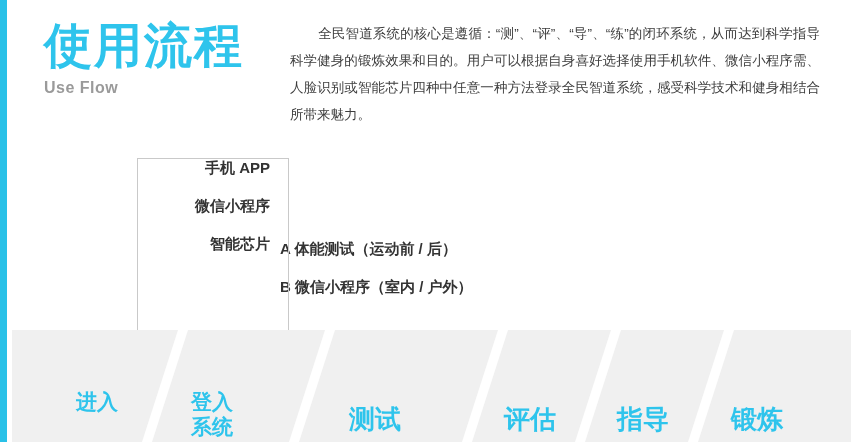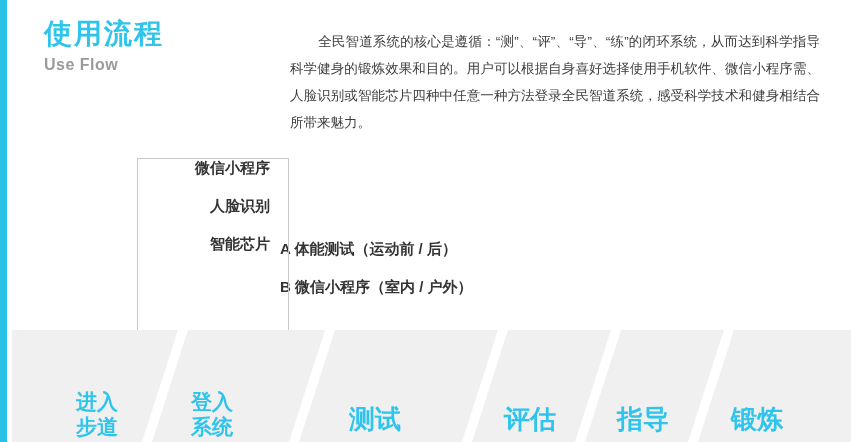--- a/index.html
+++ b/index.html
@@ -26,39 +26,39 @@
   }
 
   
   .title-block {
     position: absolute;
     left: 44px;
     top: 18px;
     width: 250px;
   }
   .title-cn {
-    font-size: 28px;
+    font-size: 48px;
     font-weight: bold;
     letter-spacing: 2px;
     color: #2ec4ec;
     line-height: 1.15;
     white-space: nowrap;
   }
   .title-en {
     margin-top: 6px;
     font-size: 16px;
     font-weight: bold;
     color: #9a9a9a;
     letter-spacing: 0.5px;
   }
 
   .intro {
     position: absolute;
     left: 290px;
-    top: 28px;
+    top: 20px;
     width: 530px;
     font-size: 13.5px;
     line-height: 2.0;
     color: #3d3d3d;
     text-align: justify;
   }
   .intro .indent {
     display: inline-block;
     width: 28px;
   }
@@ -153,22 +153,22 @@
 
 <div class="title-block">
   <div class="title-cn">使用流程</div>
   <div class="title-en">Use Flow</div>
 </div>
 
 <div class="intro"><span class="indent"></span><span>全民智道系统的核心是遵循：“测”、“评”、“导”、“练”的闭环系统，从而达到科学指导科学健身的锻炼效果和目的。用户可以根据自身喜好选择使用手机软件、微信小程序需、人脸识别或智能芯片四种中任意一种方法登录全民智道系统，感受科学技术和健身相结合所带来魅力。</span></div>
 
 <div class="mid">
   <div class="methods">
+    <div class="m-item">手机 APP</div>
     <div class="m-item">微信小程序</div>
-    <div class="m-item">人脸识别</div>
     <div class="m-item">智能芯片</div>
   </div>
   <div class="tests">
     <div class="t-item">A 体能测试（运动前 / 后）</div>
     <div class="t-item">B 微信小程序（室内 / 户外）</div>
   </div>
 </div>
 
 <div class="v-line" style="left:137px; top:158px; height:175px;"></div>
 <div class="v-line" style="left:288px; top:158px; height:175px;"></div>
@@ -180,21 +180,20 @@
 
     <polygon points="130,112 166,0 176,0 140,112" fill="#ffffff"></polygon>
     <polygon points="277,112 313,0 323,0 287,112" fill="#ffffff"></polygon>
     <polygon points="450,112 486,0 496,0 460,112" fill="#ffffff"></polygon>
     <polygon points="563,112 599,0 609,0 573,112" fill="#ffffff"></polygon>
     <polygon points="676,112 712,0 722,0 686,112" fill="#ffffff"></polygon>
   </svg>
 
   <div class="step-label two-line" style="left:40px; top:28px; width:90px;">
     <div>进入</div>
-    <div>步道</div>
   </div>
 
   <div class="step-label two-line" style="left:155px; top:28px; width:90px;">
     <div>登入</div>
     <div>系统</div>
   </div>
 
   <div class="step-label" style="left:318px; top:42px; width:90px;">
     <div>测试</div>
   </div>

